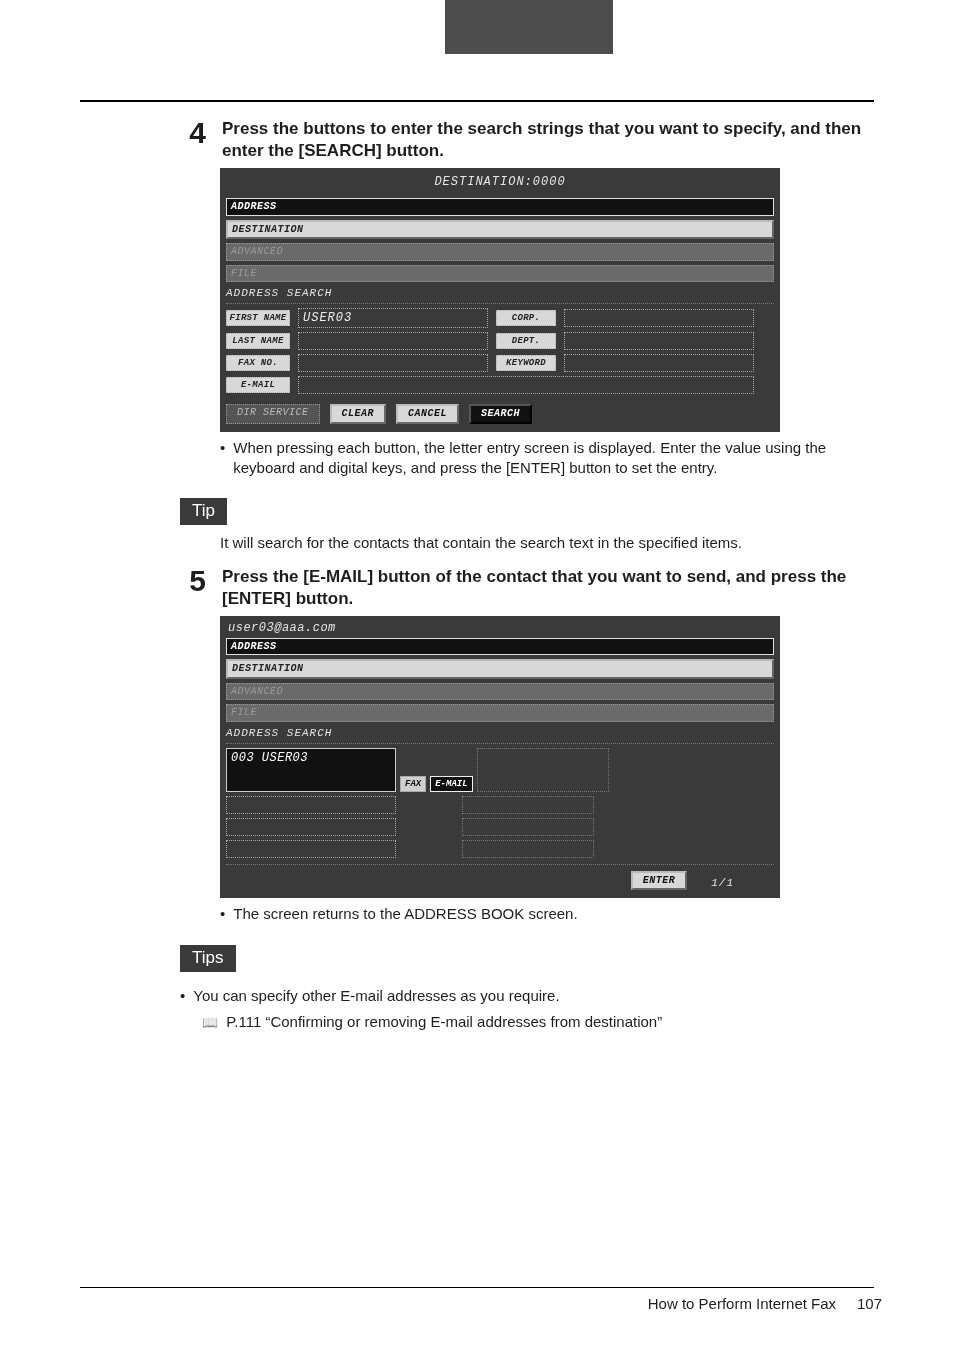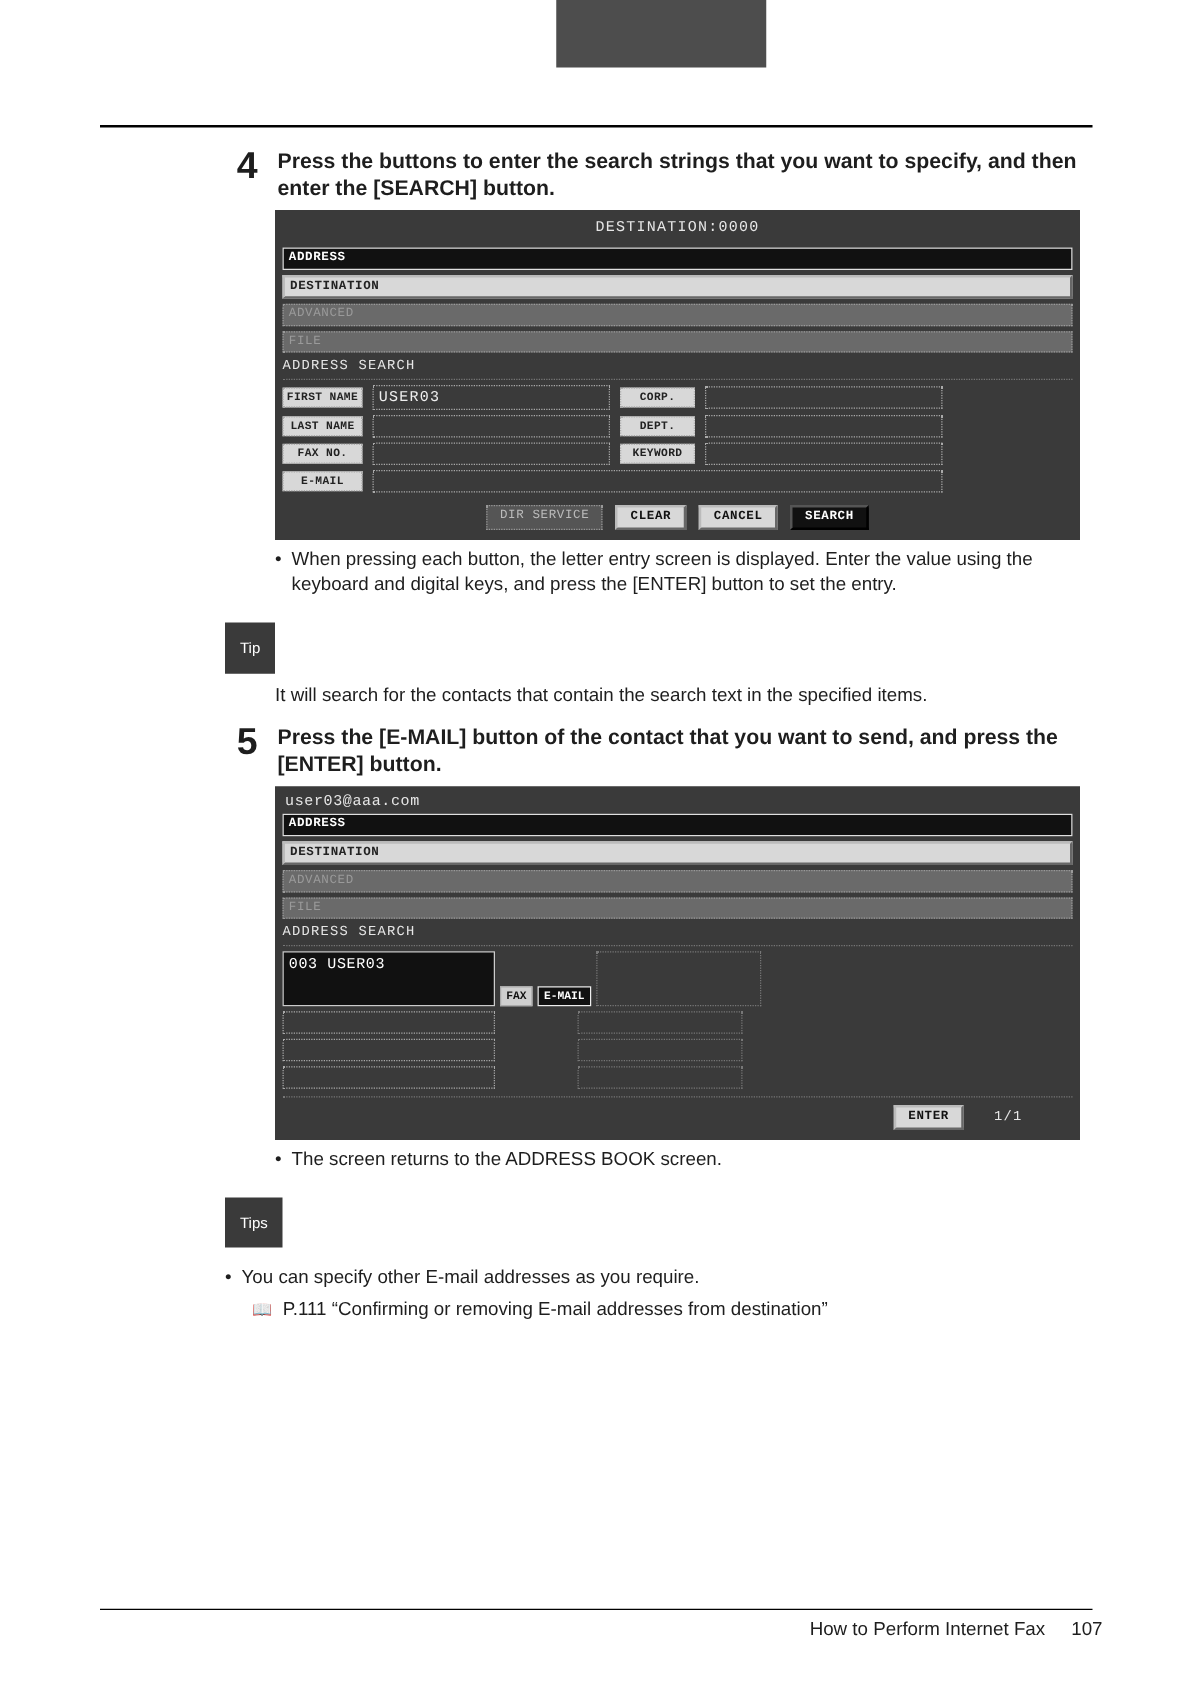--- a/index.html
+++ b/index.html
@@ -55,27 +55,28 @@
   }
   .step-text{
     font-size:17px;
     font-weight:bold;
     line-height:1.3;
   }
 
   
   .lcd{
     margin-left:40px;
-    width:644px;
+    width:560px;
     background:#3a3a3a;
     color:#e6e6e6;
     font-family:"Courier New",monospace;
     font-size:12px;
     padding:4px 6px 8px 6px;
     box-sizing:border-box;
+    font-style:italic;
   }
   .lcd .title{
     text-align:center;
     letter-spacing:1px;
     padding:2px 0 8px 0;
   }
   .lcd .selected-addr{
     padding:0 2px 2px 2px;
     letter-spacing:.5px;
   }
@@ -130,21 +131,21 @@
   }
   .fld-val{
     border:1px dotted #aaa;
     min-height:14px;
     padding:1px 4px;
     color:#eee;
     letter-spacing:1px;
   }
   .bottom-row{
     display:flex;
-    justify-content:center;
+    justify-content:flex-start;
     gap:10px;
     margin-top:10px;
   }
   .lcd-btn{
     border:2px outset #bbb;
     background:#d8d8d8;
     color:#111;
     font-size:10px;
     font-weight:bold;
     padding:1px 10px;
@@ -194,21 +195,21 @@
     background:#111;color:#fff;border-color:#eee;
   }
   .res-slot{
     width:130px;
     border:1px dotted #777;
     min-height:14px;
   }
   .res-bottom{
     display:flex;
     justify-content:flex-end;
-    align-items:center;
+    align-items:flex-end;
     gap:24px;
     border-top:1px dotted #777;
     margin-top:6px;
     padding-top:6px;
   }
   .page-ind{
     font-size:11px;
     letter-spacing:1px;
     padding-right:40px;
   }
@@ -222,22 +223,22 @@
   .bul{
     display:flex;
     gap:8px;
     margin:6px 0;
   }
   .bul .dot::before{content:"•";}
   .tip-box,.tips-box{
     display:inline-block;
     background:#3a3a3a;
     color:#fff;
-    font-size:12px;
-    padding:12px 12px;
+    font-size:17px;
+    padding:2px 12px;
     margin:14px 0 8px 0;
   }
   .ref-line{
     display:flex;
     align-items:center;
     gap:8px;
     margin-left:22px;
   }
   .book-icon::before{content:"📖";font-size:13px;}
 

